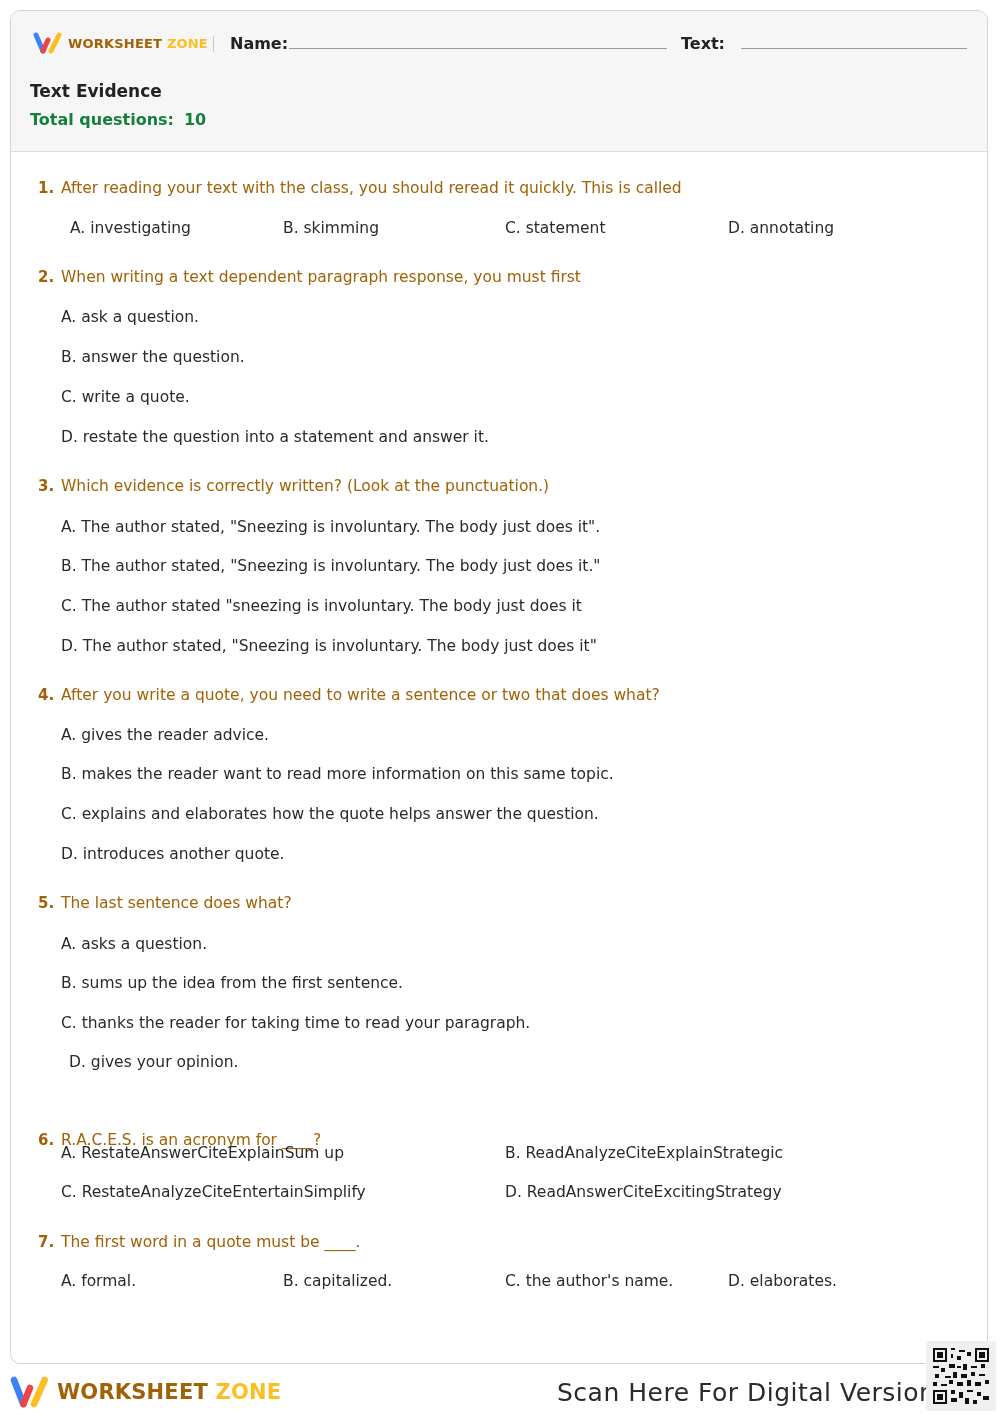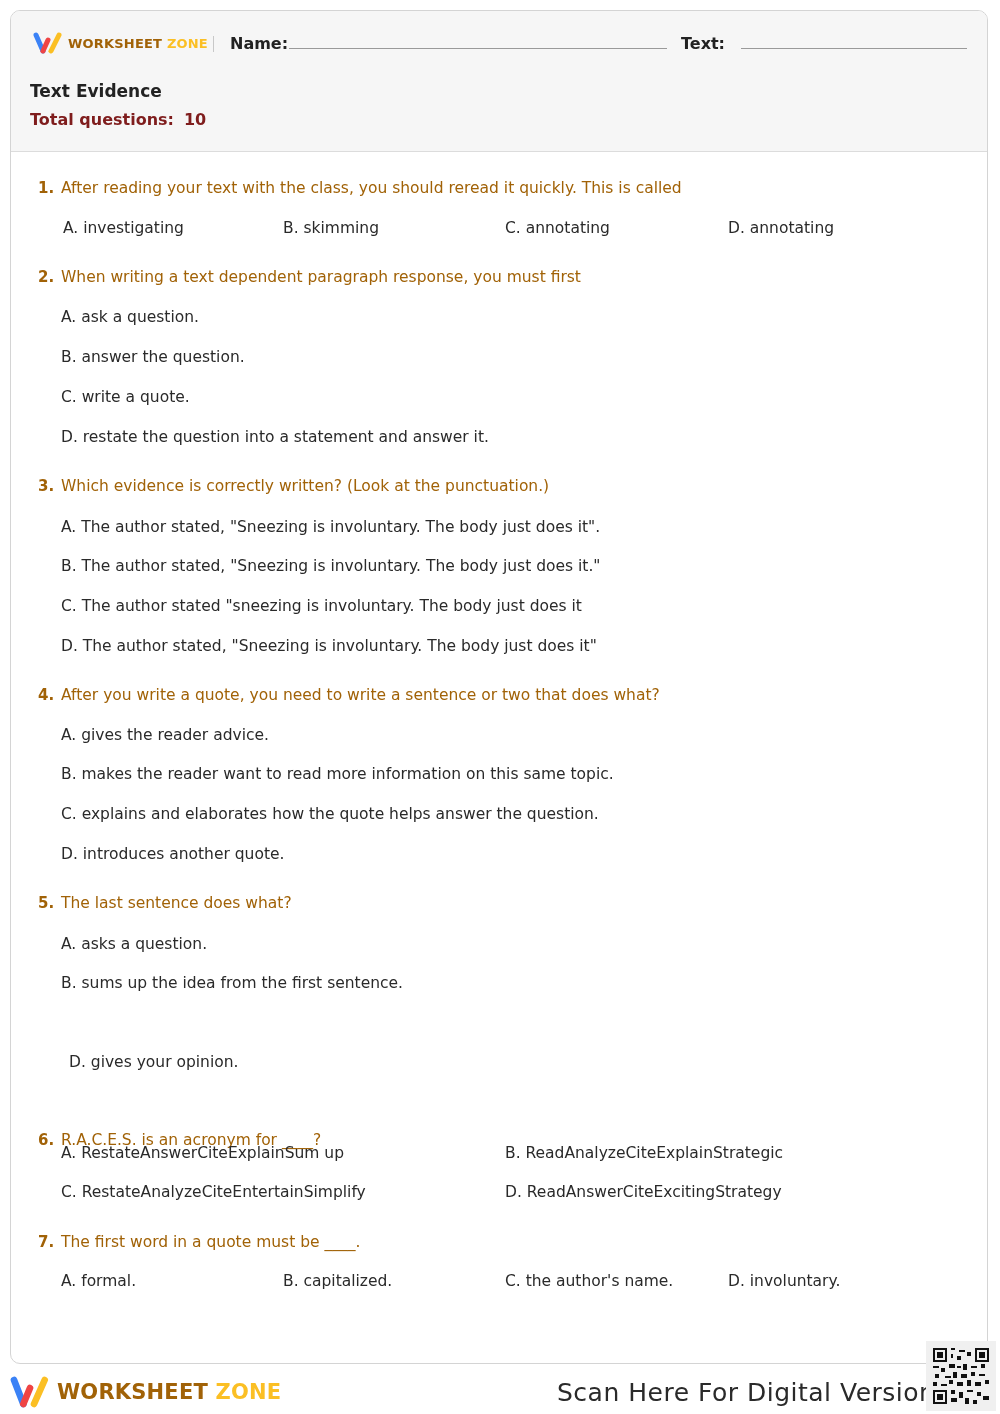--- a/index.html
+++ b/index.html
@@ -20,21 +20,21 @@
     .logo svg { display: block; }
     .logo-text { font-weight: bold; letter-spacing: 0.2px; }
     .logo-text .w { color: #a16207; }
     .logo-text .z { color: #fbbf24; }
     .header .logo { left: 22px; top: 21px; }
     .header .logo-text { font-size: 13px; margin-left: 5px; }
     .sep { position: absolute; left: 202px; top: 25px; width: 1px; height: 16px; background: #c8c8c8; }
     .field-label { position: absolute; top: 23px; font-size: 16px; font-weight: bold; color: #222; }
     .field-line { position: absolute; top: 37px; height: 1px; background: #9a9a9a; }
     .title { position: absolute; left: 19px; top: 70px; font-size: 17px; font-weight: bold; color: #222; }
-    .total { position: absolute; left: 19px; top: 99px; font-size: 16px; font-weight: bold; color: #7f1d1d; }
+    .total { position: absolute; left: 19px; top: 99px; font-size: 16px; font-weight: bold; color: #15803d; }
     .total .num { margin-left: 10px; }
 
     .q { position: absolute; left: 27px; font-size: 15.5px; color: #a16207; }
     .q .n { font-weight: bold; display: inline-block; width: 23px; font-size: 15px; }
     .opt { position: absolute; font-size: 15.5px; color: #2a2a2a; white-space: nowrap; }
 
     .footer-logo { position: absolute; left: 10px; top: 1376px; display: flex; align-items: center; }
     .footer-logo .logo-text { font-size: 21px; margin-left: 7px; }
     .scan { position: absolute; left: 557px; top: 1378px; font-size: 25px; color: #2a2a2a; letter-spacing: 0.5px; }
     .qr { position: absolute; left: 926px; top: 1341px; width: 70px; height: 70px; background: #f0f0f0; }
@@ -63,23 +63,23 @@
 
     <div class="title">Text Evidence</div>
     <div class="total">
       <span>Total questions:</span><span class="num">10</span>
     </div>
   </div>
 
   <div class="q" style="top:168px">
     <span class="n">1.</span><span>After reading your text with the class, you should reread it quickly.  This is called</span>
   </div>
-  <span class="opt" style="left:52px;top:208px">A. investigating</span>
+  <span class="opt" style="left:59px;top:208px">A. investigating</span>
   <span class="opt" style="left:272px;top:208px">B. skimming</span>
-  <span class="opt" style="left:494px;top:208px">C. annotating</span>
+  <span class="opt" style="left:494px;top:208px">C. statement</span>
   <span class="opt" style="left:717px;top:208px">D. annotating</span>
 
   <div class="q" style="top:257px">
     <span class="n">2.</span><span>When writing a text dependent paragraph response, you must first</span>
   </div>
   <span class="opt" style="left:50px;top:297px">A. ask a question.</span>
   <span class="opt" style="left:50px;top:337px">B. answer the question.</span>
   <span class="opt" style="left:50px;top:377px">C. write a quote.</span>
   <span class="opt" style="left:50px;top:417px">D. restate the question into a statement and answer it.</span>
 
@@ -97,37 +97,38 @@
   <span class="opt" style="left:50px;top:715px">A. gives the reader advice.</span>
   <span class="opt" style="left:50px;top:754px">B. makes the reader want to read more information on this same topic.</span>
   <span class="opt" style="left:50px;top:794px">C. explains and elaborates how the quote helps answer the question.</span>
   <span class="opt" style="left:50px;top:834px">D. introduces another quote.</span>
 
   <div class="q" style="top:883px">
     <span class="n">5.</span><span>The last sentence does what?</span>
   </div>
   <span class="opt" style="left:50px;top:924px">A. asks a question.</span>
   <span class="opt" style="left:50px;top:963px">B. sums up the idea from the first sentence.</span>
+  <span class="opt" style="left:50px;top:1003px">C. thanks the reader for taking time to read your paragraph.</span>
   <span class="opt" style="left:58px;top:1042px">D. gives your opinion.</span>
 
   <div class="q" style="top:1120px">
     <span class="n">6.</span><span>R.A.C.E.S. is an acronym for ____?</span>
   </div>
   <span class="opt" style="left:50px;top:1133px">A. RestateAnswerCiteExplainSum up</span>
   <span class="opt" style="left:494px;top:1133px">B. ReadAnalyzeCiteExplainStrategic</span>
   <span class="opt" style="left:50px;top:1172px">C. RestateAnalyzeCiteEntertainSimplify</span>
   <span class="opt" style="left:494px;top:1172px">D. ReadAnswerCiteExcitingStrategy</span>
 
   <div class="q" style="top:1222px">
     <span class="n">7.</span><span>The first word in a quote must be ____.</span>
   </div>
   <span class="opt" style="left:50px;top:1261px">A. formal.</span>
   <span class="opt" style="left:272px;top:1261px">B. capitalized.</span>
   <span class="opt" style="left:494px;top:1261px">C. the author's name.</span>
-  <span class="opt" style="left:717px;top:1261px">D. involuntary.</span>
+  <span class="opt" style="left:717px;top:1261px">D. elaborates.</span>
 </div>
 
 <div class="footer-logo">
   <svg width="40" height="32" viewBox="0 0 30 24">
     <line x1="3" y1="3" x2="10" y2="21" stroke="#3b82f6" stroke-width="5" stroke-linecap="round"></line>
     <line x1="10" y1="21" x2="15" y2="9" stroke="#ef4444" stroke-width="5" stroke-linecap="round"></line>
     <line x1="18" y1="21" x2="26" y2="3" stroke="#fbbf24" stroke-width="5" stroke-linecap="round"></line>
   </svg>
   <span class="logo-text"><span class="w">WORKSHEET</span> <span class="z">ZONE</span></span>
 </div>

